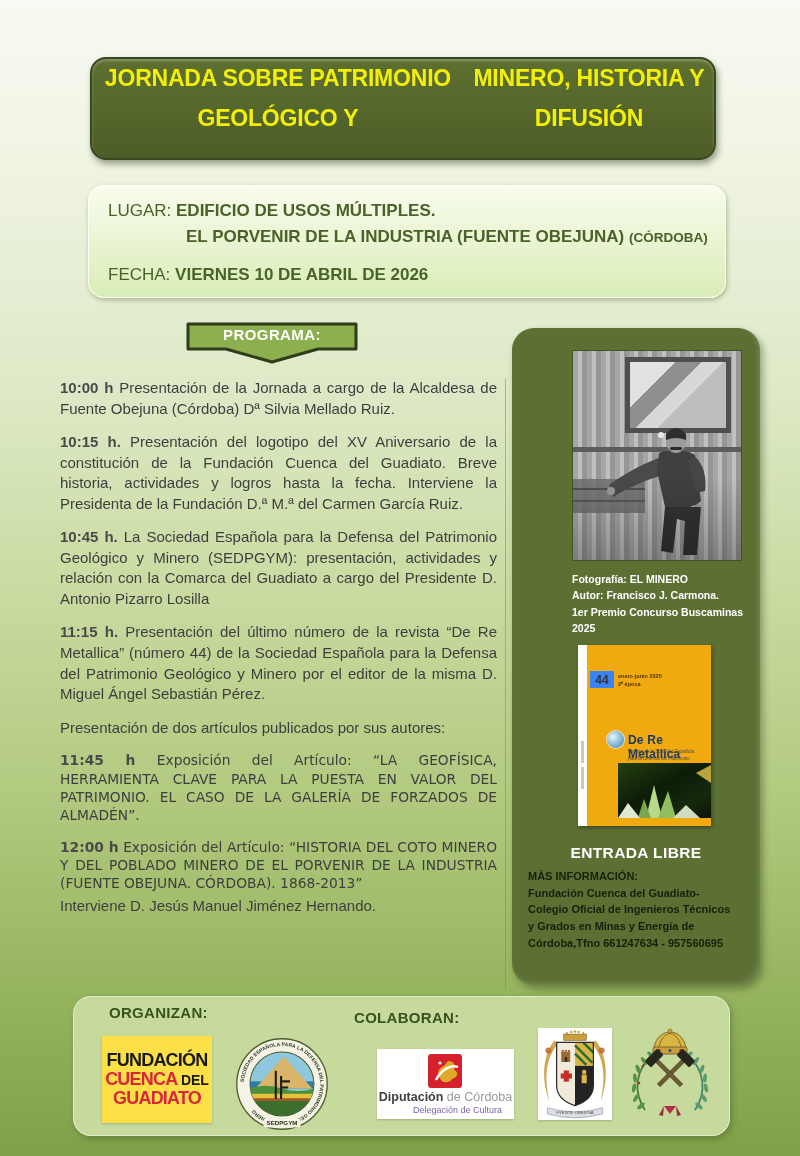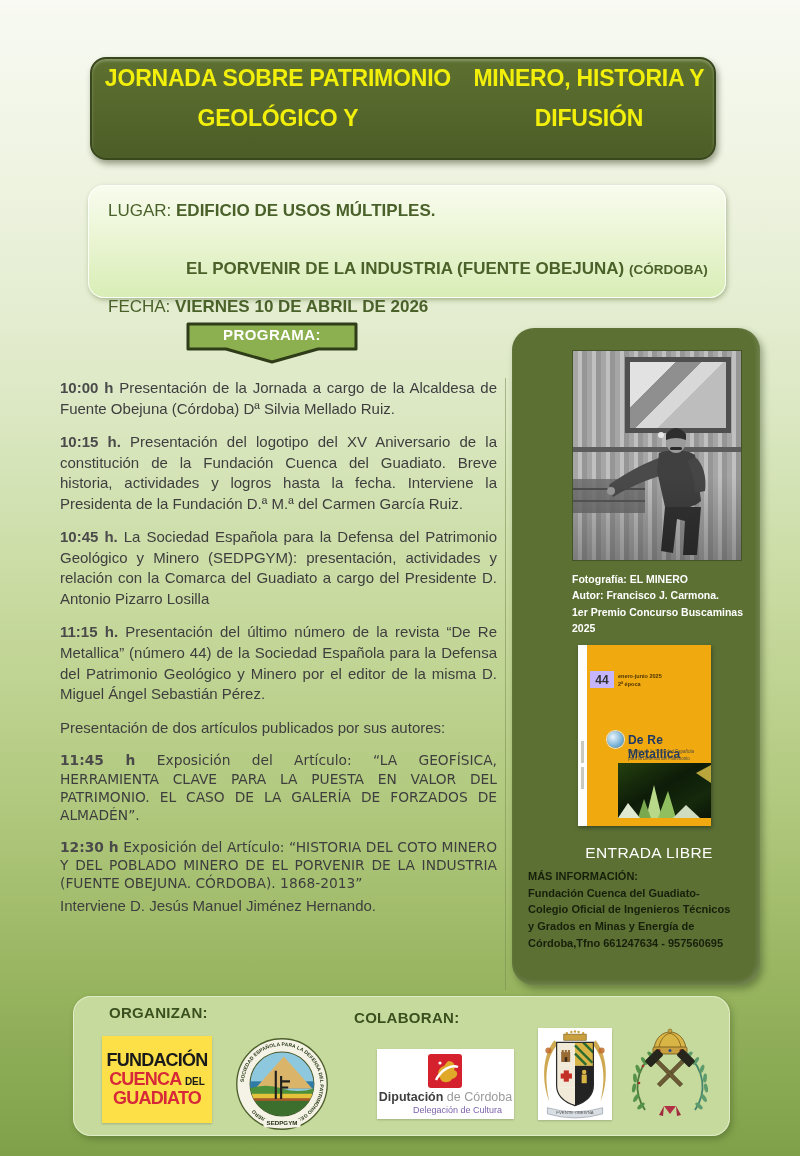--- a/index.html
+++ b/index.html
@@ -14,21 +14,21 @@
     display:flex;flex-direction:row;justify-content:center;text-align:center;
     color:#f2ef0b;font-weight:bold;font-size:23px;line-height:1.72;letter-spacing:-.2px;}
   
   .info-box{position:absolute;left:88px;top:185px;width:638px;height:113px;box-sizing:border-box;
     background:linear-gradient(180deg,#f8fcee 0%,#edf6d8 40%,#d8edb6 100%);
     border-radius:16px;box-shadow:1px 2px 5px rgba(90,110,60,.45), inset 0 0 0 1px rgba(255,255,255,.85);
     color:#4a612a;padding:12px 16px 0 20px;font-size:17px;}
   .info-row{line-height:1.6;}
   .info-label{font-weight:normal;}
   .info-value{font-weight:bold;}
-  .info-indent{padding-left:78px;line-height:1.55;margin-top:32px;}
+  .info-indent{padding-left:78px;line-height:1.55;}
   .info-small{font-weight:bold;font-size:13.5px;}
   .info-fecha{margin-top:10px;}
   
   .programa-wrap{position:absolute;left:186px;top:322px;width:172px;height:42px;}
   .programa-wrap svg{position:absolute;left:0;top:0;}
   .programa-label{position:absolute;left:0;top:4px;width:100%;text-align:center;
     color:#fff;font-weight:bold;font-size:15px;letter-spacing:.4px;}
   
   .prog-col{position:absolute;left:60px;top:378px;width:446px;min-height:612px;box-sizing:border-box;
     padding-right:8px;border-right:1px solid rgba(120,140,80,.55);
@@ -48,45 +48,45 @@
     background:linear-gradient(135deg,#e2e2e2 28%,#8f8f8f 28% 44%,#d8d8d8 44% 58%,#bdbdbd 58%);
     border:5px solid #4f4f4f;}
   .photo-rail{position:absolute;left:0;top:96px;width:100%;height:5px;background:#5c5c5c;}
   .photo-shade{position:absolute;inset:0;background:linear-gradient(180deg,rgba(0,0,0,0) 60%,rgba(0,0,0,.25) 100%);}
   .photo-caption{position:absolute;left:60px;top:243px;color:#fff;font-size:10.5px;font-weight:bold;line-height:1.55;}
   
   .magazine{position:absolute;left:66px;top:317px;width:133px;height:181px;background:#f0a90e;
     box-shadow:1px 2px 4px rgba(0,0,0,.35);}
   .mag-spine{position:absolute;left:0;top:0;width:9px;height:100%;background:#fdfdfb;}
   .mag-spine i{position:absolute;left:3px;width:3px;height:22px;background:#c9c9bd;display:block;}
-  .mag-issue{position:absolute;left:12px;top:26px;width:24px;height:17px;background:#c4b5fd;
+  .mag-issue{position:absolute;left:12px;top:26px;width:24px;height:17px;background:#3b82f6;
     display:flex;align-items:center;justify-content:center;font-weight:bold;font-size:12px;color:#333;}
   .mag-date{position:absolute;left:40px;top:27px;font-size:5.5px;font-weight:bold;color:#4a3404;line-height:1.5;}
   .mag-logo{position:absolute;left:29px;top:86px;width:17px;height:17px;border-radius:50%;
     background:radial-gradient(circle at 35% 35%,#eaf5fb,#7fb6d8 55%,#3c7aa8);box-shadow:0 0 0 1px #e8e2d0;}
   .mag-title{position:absolute;left:50px;top:88px;font-size:12px;font-weight:bold;color:#1e3a63;letter-spacing:.2px;}
   .mag-sub{position:absolute;left:50px;top:104px;width:76px;font-size:4.5px;color:#4a4a4a;line-height:1.5;}
   .mag-crystal{position:absolute;left:40px;top:118px;width:93px;height:55px;overflow:hidden;
     background:linear-gradient(150deg,#24400f 0%,#0d1c08 45%,#15290c 75%,#0a1506 100%);}
-  .entrada{position:absolute;left:13px;top:516px;width:100%;text-align:center;color:#fff;
-    font-weight:normal;font-size:15.5px;letter-spacing:.4px;}
+  .entrada{position:absolute;left:0;top:516px;width:100%;text-align:center;color:#fff;
+    font-weight:bold;font-size:15.5px;letter-spacing:.4px;}
   .mas-info{position:absolute;left:16px;top:540px;width:216px;color:#161f0a;
     font-size:11px;font-weight:bold;line-height:1.52;}
   
   .footer{position:absolute;left:73px;top:996px;width:657px;height:140px;
     background:#c6da9d;border-radius:18px;
     box-shadow:2px 3px 6px rgba(50,70,25,.35), inset 0 0 0 1px rgba(238,246,220,.65);}
   .org-label{position:absolute;left:36px;top:8px;font-size:15px;font-weight:bold;color:#3a511f;letter-spacing:.3px;}
   .col-label{position:absolute;left:281px;top:13px;font-size:15px;font-weight:bold;color:#3a511f;letter-spacing:.3px;}
   .logo-fundacion{position:absolute;left:29px;top:40px;width:110px;height:87px;background:#fde047;
     display:flex;flex-direction:column;align-items:center;justify-content:center;line-height:1.04;
     box-shadow:0 1px 2px rgba(0,0,0,.2);}
   .lf1{font-size:18px;font-weight:bold;color:#1a1a1a;letter-spacing:-.8px;}
   .lf2{font-size:18px;font-weight:bold;color:#d62839;letter-spacing:-.8px;}
-  .lf2 small{font-size:10px;color:#1a1a1a;letter-spacing:0;}
+  .lf2 small{font-size:14px;color:#1a1a1a;letter-spacing:0;}
   .logo-sedpgym{position:absolute;left:162px;top:41px;width:94px;height:94px;}
   .logo-diputacion{position:absolute;left:304px;top:53px;width:137px;height:70px;background:#fff;
     box-shadow:0 1px 2px rgba(0,0,0,.2);text-align:center;}
   .ld-mark{position:absolute;left:51px;top:5px;width:34px;height:34px;}
   .ld-name{position:absolute;left:0;top:41px;width:100%;font-size:12.5px;color:#9a9a9a;}
   .ld-name b{color:#3f3f3f;}
   .ld-sub{position:absolute;left:0;top:56px;width:100%;font-size:9px;color:#7d64ad;padding-left:12px;}
   .logo-escudo{position:absolute;left:465px;top:32px;width:74px;height:92px;background:#fff;
     box-shadow:0 1px 2px rgba(0,0,0,.2);}
   .logo-minas{position:absolute;left:550px;top:32px;width:94px;height:90px;}
@@ -123,21 +123,21 @@
     <div class="programa-label">PROGRAMA:</div>
   </div>
 
   <div class="prog-col">
     <p class="prog-item"><span class="t">10:00 h</span> <span>Presentación de la Jornada a cargo de la Alcaldesa de Fuente Obejuna (Córdoba) Dª Silvia Mellado Ruiz.</span></p>
     <p class="prog-item"><span class="t">10:15 h.</span> <span>Presentación del logotipo del XV Aniversario de la constitución de la Fundación Cuenca del Guadiato. Breve historia, actividades y logros hasta la fecha. Interviene la Presidenta de la Fundación D.ª M.ª del Carmen García Ruiz.</span></p>
     <p class="prog-item"><span class="t">10:45 h.</span> <span>La Sociedad Española para la Defensa del Patrimonio Geológico y Minero (SEDPGYM): presentación, actividades y relación con la Comarca del Guadiato a cargo del Presidente D. Antonio Pizarro Losilla</span></p>
     <p class="prog-item"><span class="t">11:15 h.</span> <span>Presentación del último número de la revista “De Re Metallica” (número 44) de la Sociedad Española para la Defensa del Patrimonio Geológico y Minero por el editor de la misma D. Miguel Ángel Sebastián Pérez.</span></p>
     <p class="prog-item"> <span>Presentación de dos artículos publicados por sus autores:</span></p>
     <p class="prog-item alt"><span class="t">11:45 h</span> <span>Exposición del Artículo: “LA GEOFÍSICA, HERRAMIENTA CLAVE PARA LA PUESTA EN VALOR DEL PATRIMONIO. EL CASO DE LA GALERÍA DE FORZADOS DE ALMADÉN”.</span></p>
-    <p class="prog-item alt" style="margin-bottom:3px;"><span class="t">12:30 h</span> <span>Exposición del Artículo: “HISTORIA DEL COTO MINERO Y DEL POBLADO MINERO DE EL PORVENIR DE LA INDUSTRIA (FUENTE OBEJUNA. CÓRDOBA). 1868-2013”</span></p>
+    <p class="prog-item alt" style="margin-bottom:3px;"><span class="t">12:00 h</span> <span>Exposición del Artículo: “HISTORIA DEL COTO MINERO Y DEL POBLADO MINERO DE EL PORVENIR DE LA INDUSTRIA (FUENTE OBEJUNA. CÓRDOBA). 1868-2013”</span></p>
     <p class="prog-item"> <span>Interviene D. Jesús Manuel Jiménez Hernando.</span></p>
   </div>
 
   <div class="sidebar">
 
     <div class="miner-photo">
       <div class="photo-window"></div>
       <div class="photo-rail"></div>
       <svg width="168" height="209" viewBox="0 0 168 209" style="position:absolute;left:0;top:0;">
         <rect x="0" y="128" width="72" height="34" fill="#6e6e6e" opacity="0.85"></rect>

